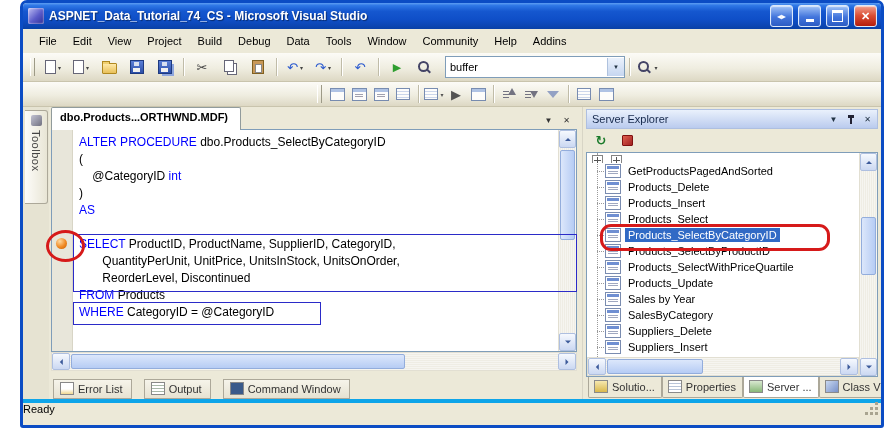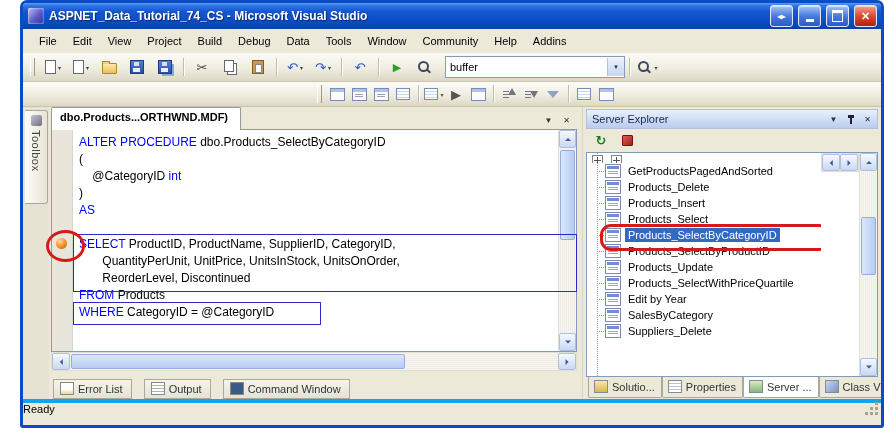--- a/index.html
+++ b/index.html
@@ -119,21 +119,21 @@
   .panel-title{flex:0 0 18px;height:18px;background:linear-gradient(180deg,#EAF1FC,#BACBEE);border:1px solid #AEBFE0;display:flex;align-items:center;gap:2px;padding:0 2px 0 5px;font-size:11px;color:#15284B;}
   .panel-title .t{flex:1;white-space:nowrap;}
   .pt-btn{width:15px;height:14px;display:flex;align-items:center;justify-content:center;font-size:8px;color:#234;}
   .pin{width:2px;height:6px;background:#223;position:relative;margin-top:3px;}
   .pin::before{content:'';position:absolute;top:-3px;left:-2px;width:6px;height:3px;background:#223;}
   .panel-toolbar{flex:0 0 23px;height:23px;display:flex;align-items:center;gap:6px;padding-left:5px;background:#ECE9D8;}
   .ptb-ico{width:20px;height:19px;display:flex;align-items:center;justify-content:center;}
   .ic-stop{width:9px;height:9px;background:linear-gradient(135deg,#E06050,#A02020);border:1px solid #801010;border-radius:1px;}
 
   .tree-frame{flex:1;border:1px solid #7F9DB9;background:#fff;display:flex;min-height:0;position:relative;}
-  .tree-left{flex:1;min-width:0;display:flex;flex-direction:row;}
+  .tree-left{flex:1;min-width:0;display:flex;flex-direction:column;}
   .tree-body{flex:1;min-height:0;overflow:hidden;position:relative;padding-top:2px;}
   .tree-body::before{content:'';position:absolute;left:10px;top:0;bottom:0;border-left:1px dotted #9A9A9A;}
   .tree-partial{height:8px;overflow:hidden;display:flex;align-items:flex-start;gap:8px;padding-left:5px;}
   .expander{width:9px;height:9px;border:1px solid #848484;background:#fff;position:relative;flex:0 0 9px;}
   .expander::before{content:'';position:absolute;left:1px;right:1px;top:4px;height:1px;background:#555;}
   .expander::after{content:'';position:absolute;top:1px;bottom:1px;left:4px;width:1px;background:#555;}
   .titem{height:16px;display:flex;align-items:center;padding-left:18px;position:relative;white-space:nowrap;}
   .titem::before{content:'';position:absolute;left:10px;width:7px;top:8px;border-top:1px dotted #9A9A9A;}
   .sproc-icon{width:14px;height:12px;margin-right:4px;background:#fff;border:1px solid #7A8CB0;position:relative;flex:0 0 14px;}
   .sproc-icon::before{content:'';position:absolute;left:1px;right:1px;top:1px;height:3px;background:#6F8FD2;}
@@ -394,37 +394,41 @@
                 <span class="sproc-icon"></span>
                 <span class="tlabel">Products_SelectByCategoryID</span>
                 <div class="tree-ellipse"></div>
               </div>
               <div class="titem">
                 <span class="sproc-icon"></span>
                 <span class="tlabel">Products_SelectByProductID</span>
               </div>
               <div class="titem">
                 <span class="sproc-icon"></span>
+                <span class="tlabel">Products_SelectWithPriceQuartile</span>
+              </div>
+              <div class="titem">
+                <span class="sproc-icon"></span>
                 <span class="tlabel">Products_Update</span>
               </div>
               <div class="titem">
                 <span class="sproc-icon"></span>
-                <span class="tlabel">Products_SelectWithPriceQuartile</span>
-              </div>
-              <div class="titem">
-                <span class="sproc-icon"></span>
-                <span class="tlabel">Edit by Year</span>
+                <span class="tlabel">Sales by Year</span>
               </div>
               <div class="titem">
                 <span class="sproc-icon"></span>
                 <span class="tlabel">SalesByCategory</span>
               </div>
               <div class="titem">
                 <span class="sproc-icon"></span>
                 <span class="tlabel">Suppliers_Delete</span>
+              </div>
+              <div class="titem">
+                <span class="sproc-icon"></span>
+                <span class="tlabel">Suppliers_Insert</span>
               </div>
             </div>
           <div class="hscroll tree-hscroll">
             <div class="sbtn left"></div>
             <div class="htrack">
                 <div class="hthumb"></div>
               </div>
             <div class="sbtn right"></div>
           </div>
         </div>

